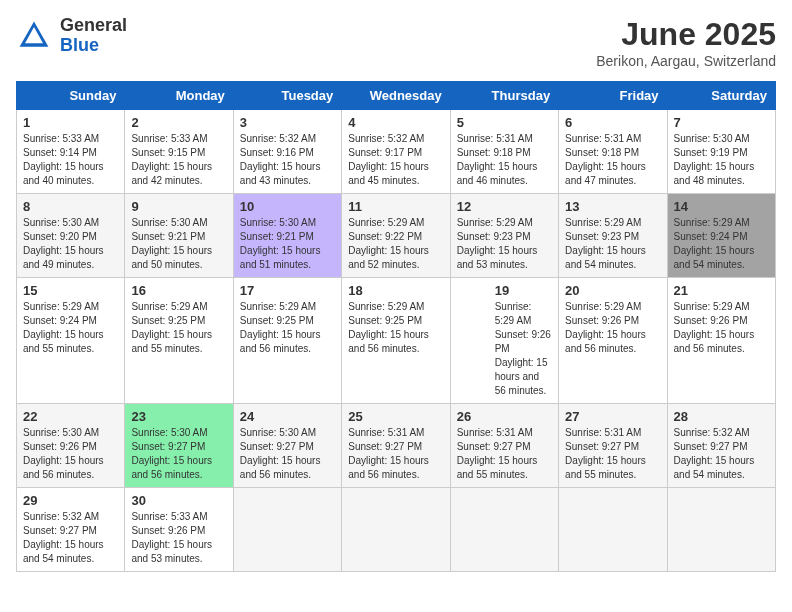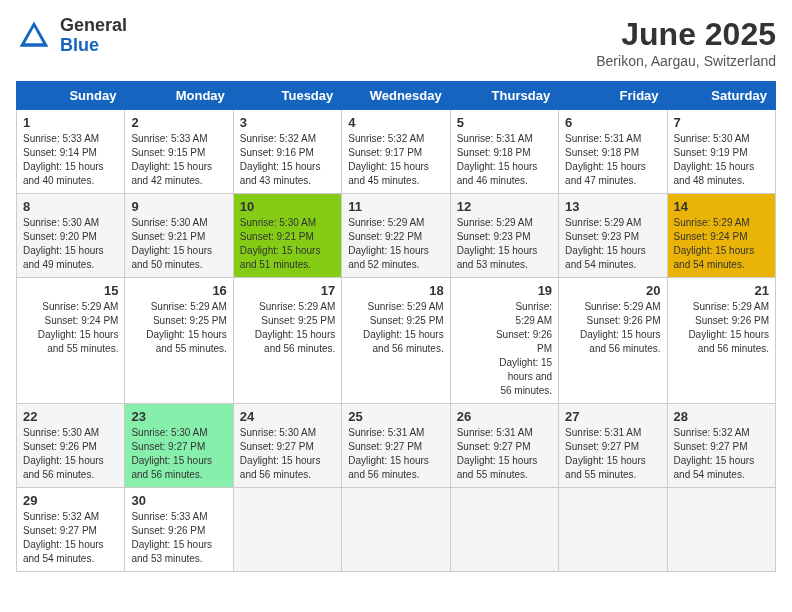--- a/index.html
+++ b/index.html
@@ -158,42 +158,42 @@
       </tr>
       <tr style="background: rgb(245, 245, 245);">
         <td style="background: rgb(245, 245, 245);">
           <span class="day-num">8</span>
           <div class="day-info">Sunrise: 5:30 AM<br>Sunset: 9:20 PM<br>Daylight: 15 hours and 49 minutes.</div>
         </td>
         <td style="background: rgb(245, 245, 245);">
           <span class="day-num">9</span>
           <div class="day-info">Sunrise: 5:30 AM<br>Sunset: 9:21 PM<br>Daylight: 15 hours and 50 minutes.</div>
         </td>
-        <td style="background: #84cc16;">
+        <td style="background: #c4b5fd;">
           <span class="day-num">10</span>
           <div class="day-info">Sunrise: 5:30 AM<br>Sunset: 9:21 PM<br>Daylight: 15 hours and 51 minutes.</div>
         </td>
         <td style="background: rgb(245, 245, 245);">
           <span class="day-num">11</span>
           <div class="day-info">Sunrise: 5:29 AM<br>Sunset: 9:22 PM<br>Daylight: 15 hours and 52 minutes.</div>
         </td>
         <td style="background: rgb(245, 245, 245);">
           <span class="day-num">12</span>
           <div class="day-info">Sunrise: 5:29 AM<br>Sunset: 9:23 PM<br>Daylight: 15 hours and 53 minutes.</div>
         </td>
         <td style="background: rgb(245, 245, 245);">
           <span class="day-num">13</span>
           <div class="day-info">Sunrise: 5:29 AM<br>Sunset: 9:23 PM<br>Daylight: 15 hours and 54 minutes.</div>
         </td>
-        <td style="background: #eab308;">
+        <td style="background: #a3a3a3;">
           <span class="day-num">14</span>
           <div class="day-info">Sunrise: 5:29 AM<br>Sunset: 9:24 PM<br>Daylight: 15 hours and 54 minutes.</div>
         </td>
       </tr>
-      <tr style="background: rgb(255, 255, 255); text-align: right;">
+      <tr style="background: rgb(255, 255, 255);">
         <td style="background: rgb(255, 255, 255);">
           <span class="day-num">15</span>
           <div class="day-info">Sunrise: 5:29 AM<br>Sunset: 9:24 PM<br>Daylight: 15 hours and 55 minutes.</div>
         </td>
         <td style="background: rgb(255, 255, 255);">
           <span class="day-num">16</span>
           <div class="day-info">Sunrise: 5:29 AM<br>Sunset: 9:25 PM<br>Daylight: 15 hours and 55 minutes.</div>
         </td>
         <td style="background: rgb(255, 255, 255);">
           <span class="day-num">17</span>

